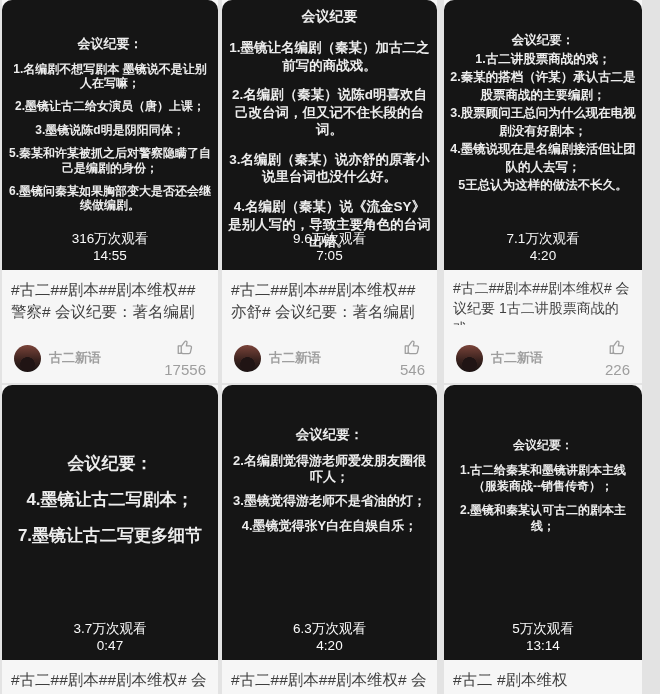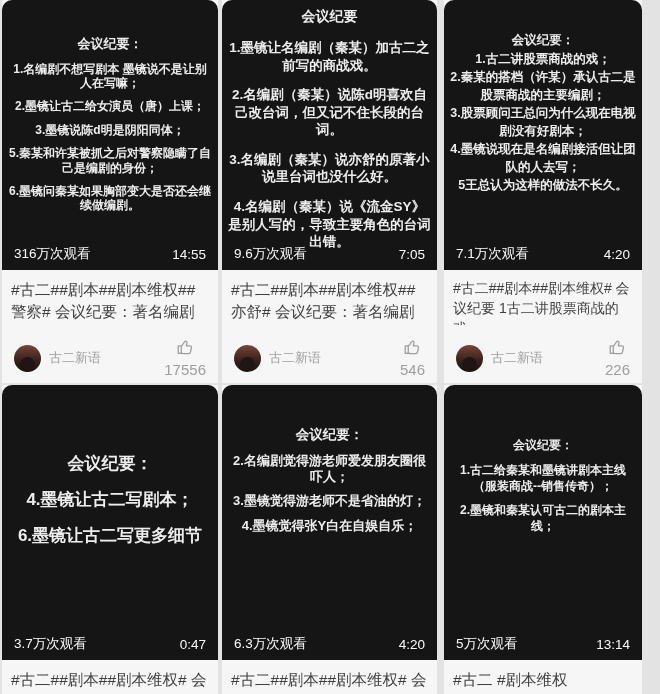--- a/index.html
+++ b/index.html
@@ -46,34 +46,34 @@
   .t5 .tcontent { padding-top:42px; font-size:13px; line-height:1.25; }
   .t5 .thumb-title { font-size:13.5px; margin-bottom:9px; }
   .t5 .tline { margin-bottom:8px; }
 
   .t6 .tcontent { justify-content:center; padding-bottom:66px; font-size:12px; line-height:1.35; }
   .t6 .thumb-title { margin-bottom:9px; }
   .t6 .tline { margin-bottom:8px; }
 
   .overlay { position:absolute; left:0; right:0; bottom:0; display:flex; justify-content:space-between;
              align-items:center; padding:7px 12px; font-weight:400; font-size:13.5px;
-             color:var(--overlay_text,#fafafa); text-align:left; }
+             color:var(--overlay_text,#fafafa); text-align:left;flex-direction:column; }
 
   .meta { padding:9px 9px 0 9px; }
   .row1 .meta { height:113px; }
   .caption { font-size:15.5px; line-height:1.42; color:var(--caption_text,#3f3f3f);
              word-break:break-all; overflow:hidden; max-height:46px; }
   .c3 .caption { font-size:14px; }
 
   .author-row { display:flex; align-items:center; margin-top:13px; padding:0 3px; }
   .avatar { width:27px; height:27px; border-radius:50%; flex:0 0 27px;
             background:
               radial-gradient(circle at 50% 72%, #201414 30%, rgba(0,0,0,0) 32%),
               linear-gradient(180deg,#7a443a 0%, #3a221e 55%, #161212 100%); }
-  .username { margin-left:8px; font-size:13px; color:var(--muted_text,#9e9e9e); }
+  .username { margin-left:8px; font-size:13px; color:var(--muted_text,#9e9e9e);font-weight:bold; }
   .likes { margin-left:auto; display:flex; align-items:center; gap:5px;
            font-size:15px; color:var(--muted_text,#9e9e9e);flex-direction:column; }
   .likes svg { display:block; }
 </style>
 </head>
 <body>
 
 <div class="page">
 
   <article class="card row1 c1">
@@ -173,21 +173,21 @@
       </div>
     </div>
   </article>
 
   <article class="card row2 c4">
     <div class="thumb t4">
       <div class="tcontent">
         <div class="thumb-title">会议纪要：</div>
         <div class="tlines">
             <div class="tline">4.墨镜让古二写剧本；</div>
-            <div class="tline">6.墨镜让古二写更多细节</div>
+            <div class="tline">7.墨镜让古二写更多细节</div>
           </div>
       </div>
       <div class="overlay">
         <span>3.7万次观看</span>
         <span>0:47</span>
       </div>
     </div>
     <div class="meta">
       <p class="caption">#古二##剧本##剧本维权# 会</p>
     </div>

